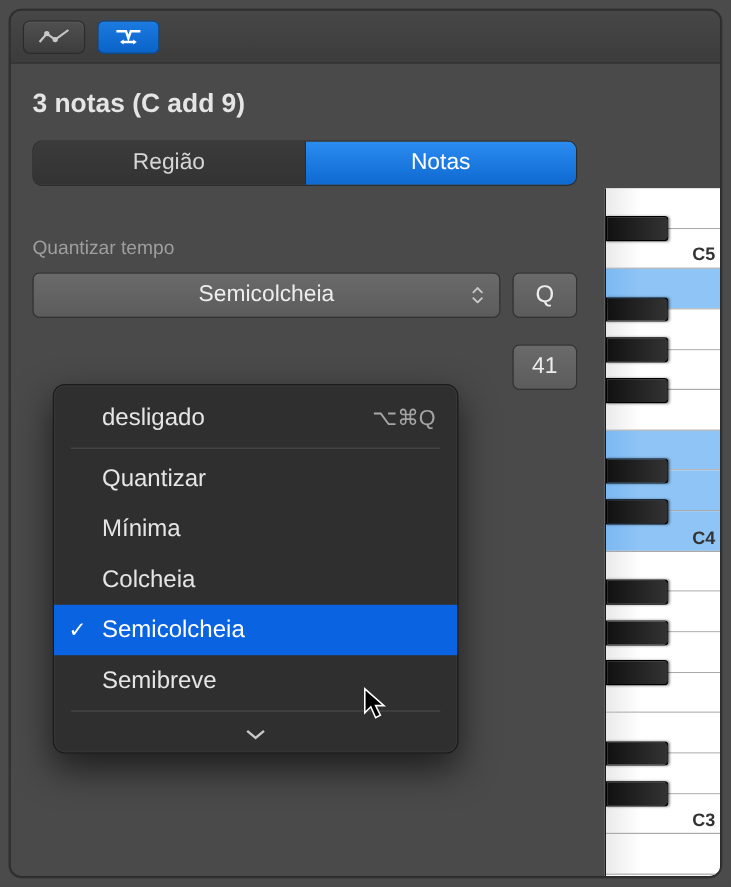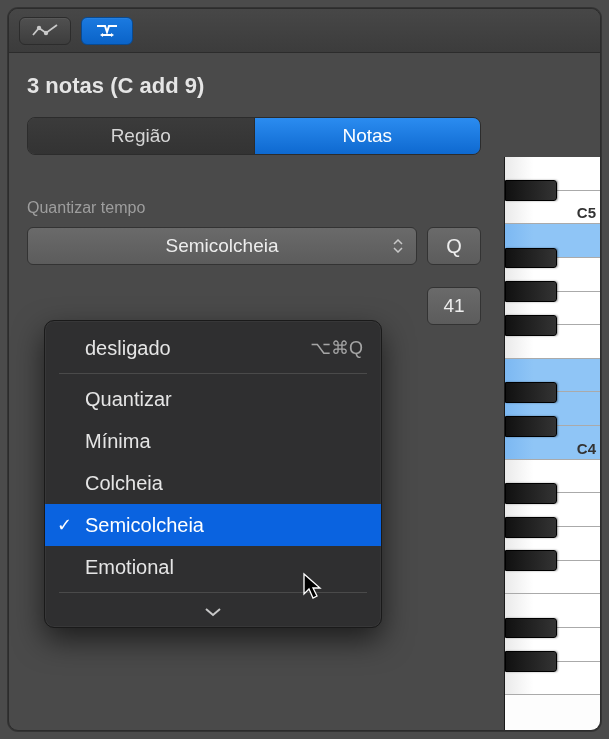--- a/index.html
+++ b/index.html
@@ -339,20 +339,23 @@
       <div class="white-key highlight" style="height: 33.6471px;"></div>
       <div class="white-key highlight" style="height: 33.6471px; text-align: center;">
         <span class="key-label">C4</span>
       </div>
       <div class="white-key" style="height: 33.6471px;"></div>
       <div class="white-key" style="height: 33.6471px;"></div>
       <div class="white-key" style="height: 33.6471px;"></div>
       <div class="white-key" style="height: 33.6471px;"></div>
       <div class="white-key" style="height: 33.6471px;"></div>
       <div class="white-key" style="height: 33.6471px;"></div>
+      <div class="white-key" style="height: 33.6471px;">
+        <span class="key-label">C3</span>
+      </div>
       <div class="white-key" style="height: 33.6471px;"></div>
       <div class="black-key" style="height: 20.8612px; top: 23.2165px;"></div>
       <div class="black-key" style="height: 20.8612px; top: 90.5106px;"></div>
       <div class="black-key" style="height: 20.8612px; top: 124.158px;"></div>
       <div class="black-key" style="height: 20.8612px; top: 157.805px;"></div>
       <div class="black-key" style="height: 20.8612px; top: 225.099px;"></div>
       <div class="black-key" style="height: 20.8612px; top: 258.746px;"></div>
       <div class="black-key" style="height: 20.8612px; top: 326.04px;"></div>
       <div class="black-key" style="height: 20.8612px; top: 359.687px;"></div>
       <div class="black-key" style="height: 20.8612px; top: 393.334px;"></div>
@@ -376,21 +379,21 @@
         <span>Mínima</span>
       </div>
       <div class="menu-item">
         <span>Colcheia</span>
       </div>
       <div class="menu-item selected">
         <span class="check">✓</span>
         <span>Semicolcheia</span>
       </div>
       <div class="menu-item">
-        <span>Emotional</span>
+        <span>Semibreve</span>
       </div>
     </div>
   <div class="menu-sep"></div>
   <div class="menu-more">
     <svg viewBox="0 0 18 10">
       <path d="M2 2 L9 8 L16 2" stroke="#c8c8c8" stroke-width="2" fill="none"></path>
     </svg>
   </div>
 </div>
 

